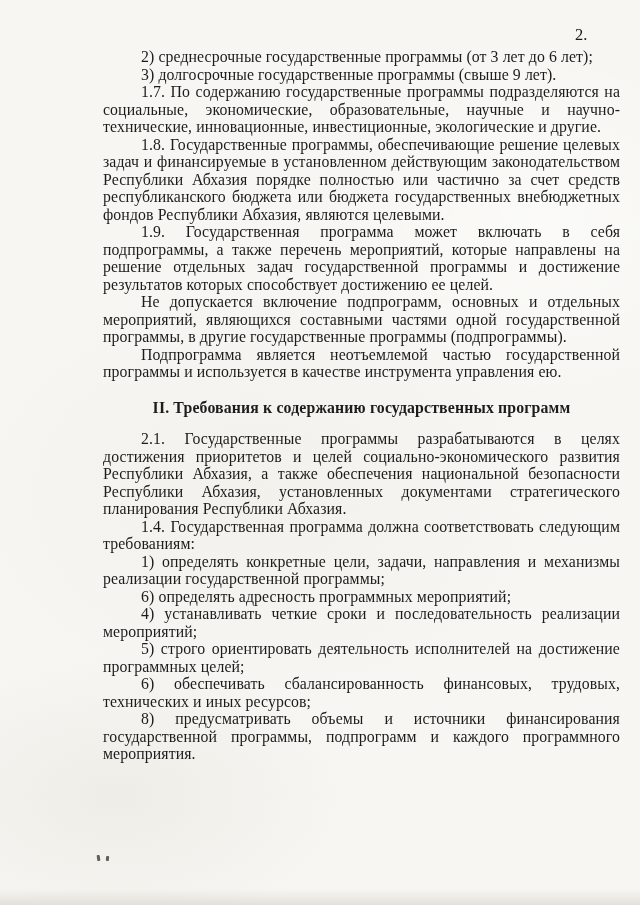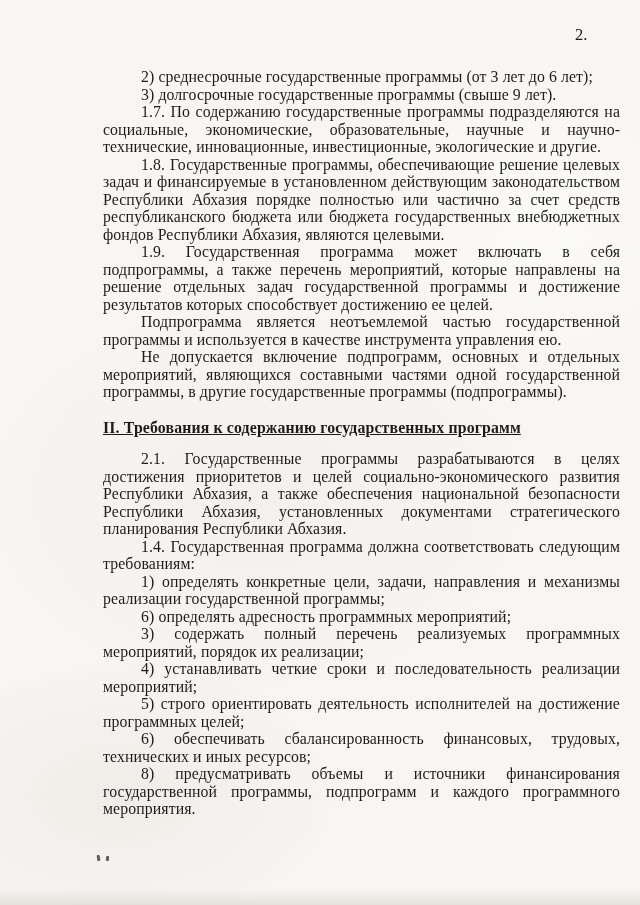--- a/index.html
+++ b/index.html
@@ -24,40 +24,40 @@
   .page-number {
     position: absolute;
     top: 26px;
     left: 575px;
     font-size: 16.5px;
     line-height: 18px;
     color: #1a1a1a;
   }
   .content {
     position: absolute;
-    top: 68px;
+    top: 48px;
     left: 103px;
     width: 517px;
     font-size: 15.8px;
     line-height: 17.5px;
     letter-spacing: 0.1px;
   }
   .content p {
     margin: 0;
     text-indent: 38px;
     text-align: justify;
   }
   .content h2.heading {
     margin: 18px 0 14px 0;
     font-size: 15.8px;
     line-height: 17.5px;
     font-weight: bold;
+    text-align: center;
     text-indent: 0;
     letter-spacing: 0.15px;
-    text-decoration: underline;
   }
   .bottom-shade {
     position: absolute;
     left: 0;
     bottom: 0;
     width: 100%;
     height: 16px;
     background: linear-gradient(to top, rgba(125,118,106,0.16), rgba(125,118,106,0));
     pointer-events: none;
   }
@@ -76,30 +76,29 @@
 <div class="page">
 
   <div class="page-number">2.</div>
 
   <div class="content">
     <p>2) среднесрочные государственные программы (от 3 лет до 6 лет);</p>
     <p>3) долгосрочные государственные программы (свыше 9 лет).</p>
     <p>1.7. По содержанию государственные программы подразделяются на социальные, экономические, образовательные, научные и научно-технические, инновационные, инвестиционные, экологические и другие.</p>
     <p>1.8. Государственные программы, обеспечивающие решение целевых задач и финансируемые в установленном действующим законодательством Республики Абхазия порядке полностью или частично за счет средств республиканского бюджета или бюджета государственных внебюджетных фондов Республики Абхазия, являются целевыми.</p>
     <p>1.9. Государственная программа может включать в себя подпрограммы, а также перечень мероприятий, которые направлены на решение отдельных задач государственной программы и достижение результатов которых способствует достижению ее целей.</p>
+    <p>Не допускается включение подпрограмм, основных и отдельных мероприятий, являющихся составными частями одной государственной программы, в другие государственные программы (подпрограммы).</p>
     <p>Подпрограмма является неотъемлемой частью государственной программы и используется в качестве инструмента управления ею.</p>
-    <p>Не допускается включение подпрограмм, основных и отдельных мероприятий, являющихся составными частями одной государственной программы, в другие государственные программы (подпрограммы).</p>
 
     <h2 class="heading">II. Требования к содержанию государственных программ</h2>
 
     <p>2.1. Государственные программы разрабатываются в целях достижения приоритетов и целей социально-экономического развития Республики Абхазия, а также обеспечения национальной безопасности Республики Абхазия, установленных документами стратегического планирования Республики Абхазия.</p>
     <p>1.4. Государственная программа должна соответствовать следующим требованиям:</p>
     <p>1) определять конкретные цели, задачи, направления и механизмы реализации государственной программы;</p>
     <p>6) определять адресность программных мероприятий;</p>
-    <p>3) содержать полный перечень реализуемых программных мероприятий, порядок их реализации;</p>
     <p>4) устанавливать четкие сроки и последовательность реализации мероприятий;</p>
     <p>5) строго ориентировать деятельность исполнителей на достижение программных целей;</p>
     <p>6) обеспечивать сбалансированность финансовых, трудовых, технических и иных ресурсов;</p>
     <p>8) предусматривать объемы и источники финансирования государственной программы, подпрограмм и каждого программного мероприятия.</p>
   </div>
 
   <div class="speck s1"></div>
   <div class="speck s2"></div>
   <div class="bottom-shade"></div>
 

